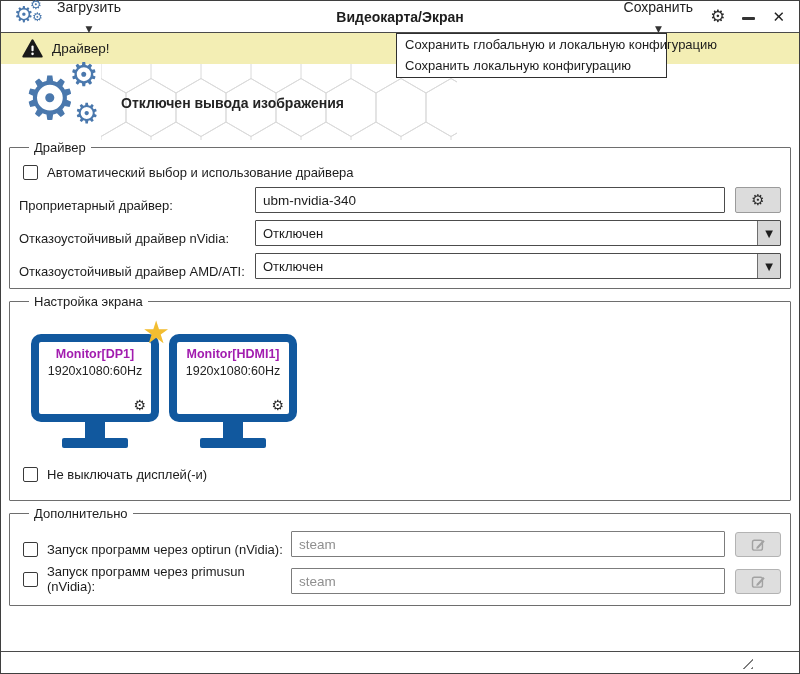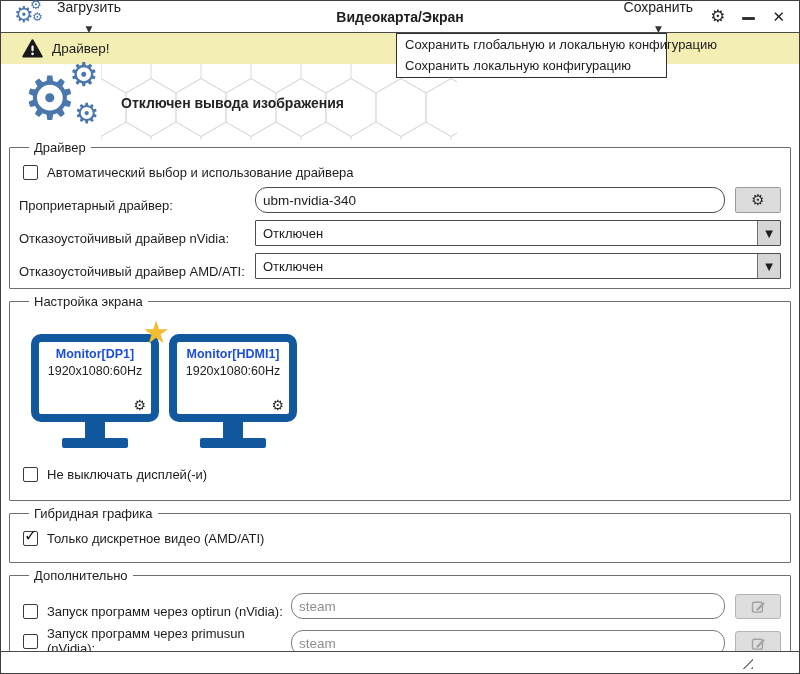--- a/index.html
+++ b/index.html
@@ -93,21 +93,21 @@
     border: 1.6px solid #3a3a3a; border-radius: 2px; background: #fff;
     position: relative;
   }
   .checkbox .mark {
     position: absolute; left: 0px; top: -6px;
     font-size: 16px; font-weight: 700; color: #111;
     font-family: "DejaVu Sans", sans-serif;
   }
   .txt-input {
     flex: 1; height: 26px;
-    border: 1px solid #4c4c4c; border-radius: 12px;
+    border: 1px solid #4c4c4c; border-radius: 1px;
     padding: 0 7px; font-size: 13.5px; font-family: "Liberation Sans", sans-serif;
     color: #1c1c1c; background: #fff; outline: none;
   }
   .txt-input.gray { color: #8f8f8f; border-color: #7c7c7c; }
   .sq-btn {
     width: 46px; height: 26px; flex: none; margin-left: 10px;
     background: #dcdcdc; border: 1px solid #9b9b9b; border-radius: 2px;
     display: flex; align-items: center; justify-content: center;
   }
   .sq-btn .gear { font-size: 15px; color: #2e2e2e; }
@@ -124,21 +124,21 @@
   }
   .combo .cbtn .arr { font-size: 10px; color: #1e1e1e; }
 
   
   .monitors { display: flex; gap: 10px; margin: 22px 0 0 12px; }
   .monitor { width: 128px; position: relative; }
   .mon-screen {
     height: 88px; border: 8px solid #11589e; border-radius: 10px;
     background: #fff; position: relative; padding-top: 5px;
   }
-  .mon-name { text-align: center; font-weight: 700; font-size: 12.5px; color: #1d4ed8; }
+  .mon-name { text-align: center; font-weight: 700; font-size: 12.5px; color: #a21caf; }
   .mon-mode { text-align: center; font-size: 12.5px; color: #222; margin-top: 3px; }
   .mon-gear { position: absolute; right: 5px; bottom: 1px; font-size: 14px; color: #2b2b2b; }
   .mon-neck { width: 20px; height: 16px; background: #11589e; margin: 0 auto; }
   .mon-base { width: 66px; height: 10px; background: #11589e; border-radius: 2px; margin: 0 auto; }
   .star {
     position: absolute; top: -17px; right: -11px;
     font-size: 31px; color: #f2bd31; z-index: 2; line-height: 1;
   }
 
   
@@ -280,29 +280,20 @@
           <div class="mon-neck"></div>
           <div class="mon-base"></div>
         </div>
       </div>
       <div class="cb-row" style="margin-top:19px;">
         <span class="checkbox"></span>
         <span>Не выключать дисплей(-и)</span>
       </div>
     </fieldset>
 
-    <fieldset style="padding-bottom:12px;">
-      <legend>Гибридная графика</legend>
-      <div class="cb-row">
-        <span class="checkbox">
-            <span class="mark">✓</span>
-          </span>
-        <span>Только дискретное видео (AMD/ATI)</span>
-      </div>
-    </fieldset>
 
     <fieldset style="padding-bottom:11px;">
       <legend>Дополнительно</legend>
       <div class="frow">
         <span class="xlabel-group">
           <span class="checkbox"></span>
           <span>Запуск программ через optirun (nVidia):</span>
         </span>
         <input class="txt-input gray" type="text" value="steam" style="">
         <div class="edit-btn">

